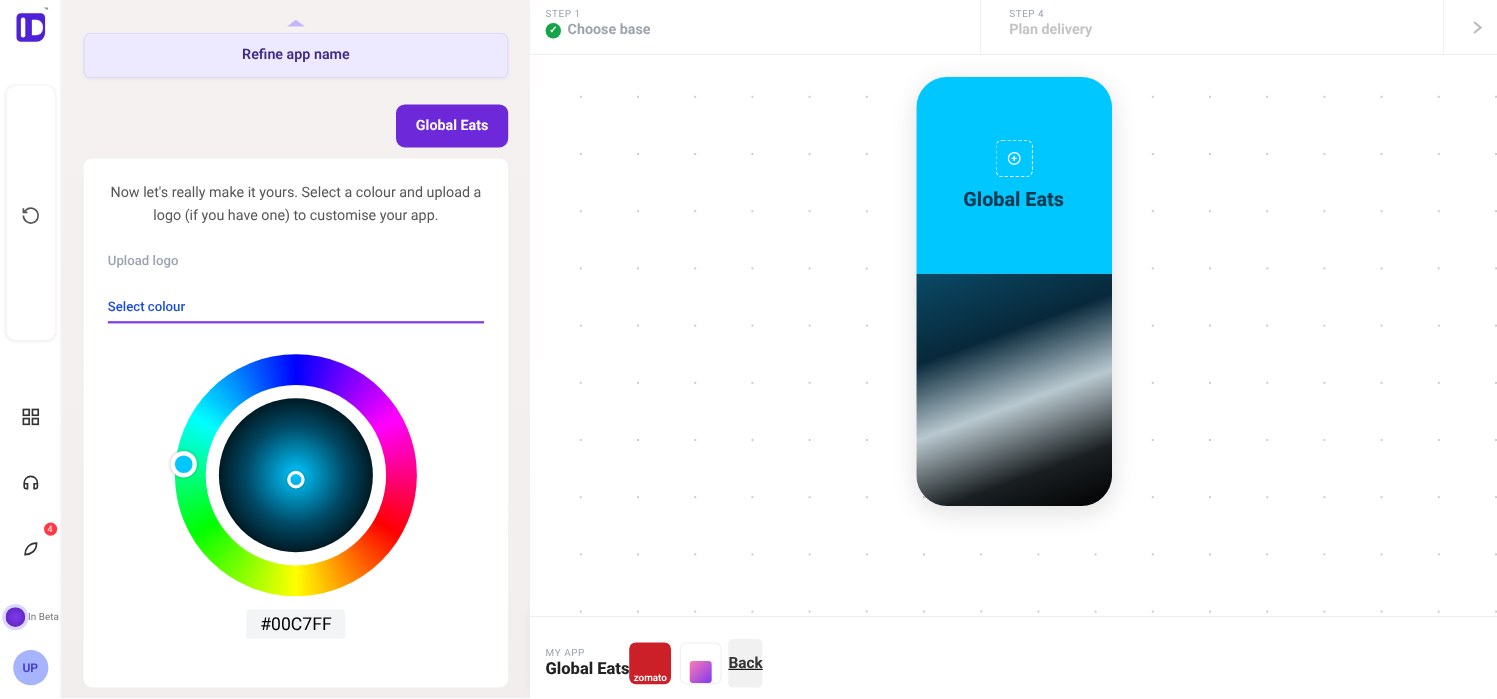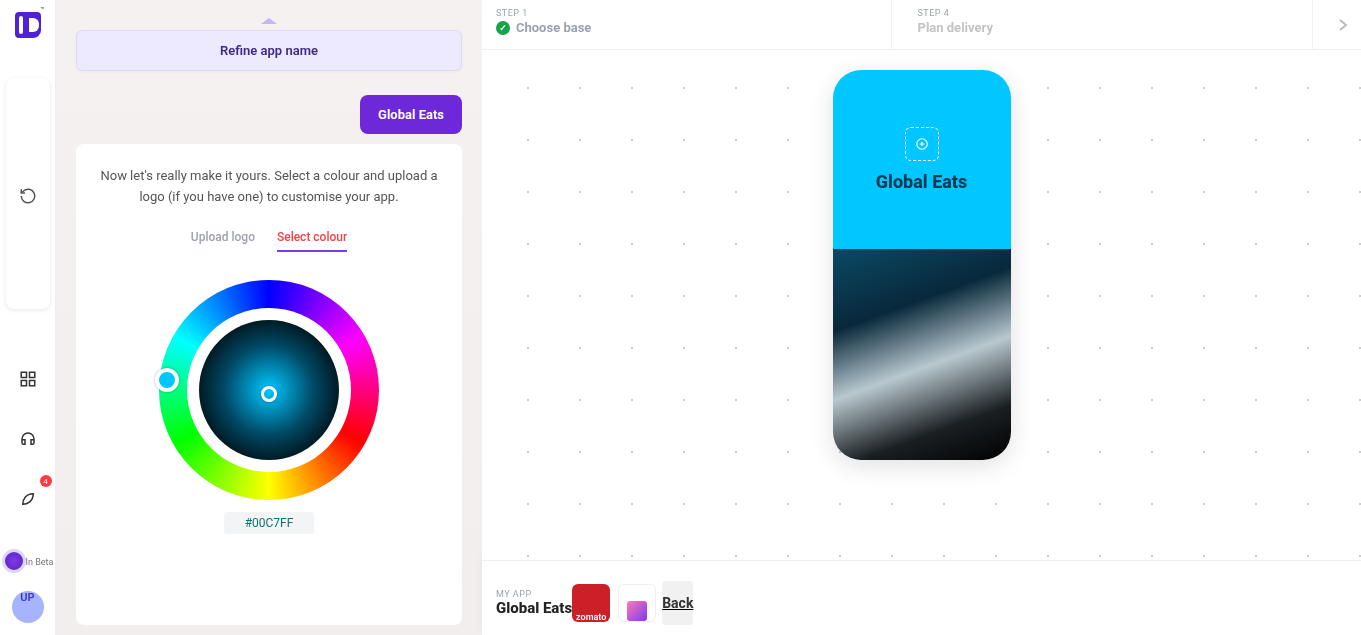--- a/index.html
+++ b/index.html
@@ -15,40 +15,40 @@
 .tm { position: absolute; top: 6px; left: 40px; font-size: 7px; color: #333; }
 .rail-btn { width: 40px; height: 40px; border-radius: 8px; display: flex; align-items: center; justify-content: center; margin-bottom: 20px; cursor: pointer; }
 .rail-btn.card { box-shadow: 0 1px 4px rgba(0,0,0,0.1); background: #fff; }
 .rail-icon { width: 18px; height: 18px; display:block; }
 
 .rail-bottom { margin-top: auto; display: flex; flex-direction: column; align-items: center; gap: 10px; }
 .rocket-wrap { position: relative; }
 .rocket-badge { position: absolute; top: -4px; right: -4px; width: 12px; height: 12px; background: #ff3a44; border-radius: 50%; color: #fff; font-size: 8px; display:flex; align-items:center; justify-content:center; }
 .beta-circle { width: 24px; height: 24px; border-radius: 50%; background: radial-gradient(circle,#7c3aed,#5b21b6); border: 3px solid #ddd6fe; }
 .beta-label { font-size: 9px; color: #777; margin-top: 2px; }
-.avatar-circle { width: 32px; height: 32px; border-radius: 50%; background: #a5b4fc; color: #4338ca; font-size: 11px; font-weight: 600; display:flex; justify-content:center; margin-top: 8px; }
+.avatar-circle { width: 32px; height: 32px; border-radius: 50%; background: #a5b4fc; color: #4338ca; font-size: 11px; font-weight: 600; display:flex; align-items:center; justify-content:center; margin-top: 8px; }
 
 
 .config-panel { width: 426px; background: linear-gradient(180deg,#f5f1f0 0%,#f3eeee 100%); display:flex; flex-direction:column; padding: 18px 20px 10px 20px; position:relative; }
 .chevron-up { align-self: center; width: 0; height: 0; border-left: 8px solid transparent; border-right: 8px solid transparent; border-bottom: 6px solid #c4b5fd; margin-bottom: 6px; cursor:pointer; }
 .update-pill { background: #ede9fe; color: #3f2a84; font-weight: 600; font-size: 13px; border-radius: 6px; padding: 12px 0; text-align: center; border: 1px solid #e0d7fb; box-shadow: 0 1px 3px rgba(0,0,0,0.04); cursor:pointer; }
 .reply-pill { align-self: flex-end; background: #6d28d9; color: #fff; font-weight: 700; font-size: 13px; border-radius: 8px; padding: 12px 18px; margin-top: 24px; }
 .card { background: #fff; border-radius: 8px; padding: 22px 22px 18px 22px; margin-top: 10px; position: relative; flex: 1; display:flex; flex-direction:column; }
 .card-text { font-size: 13px; color: #555; line-height: 1.6; text-align: center; }
-.tabs-row { display:flex; gap: 22px; justify-content:center; margin-top: 22px; font-size: 12px; }
+.tabs-row { display:flex; gap: 22px; justify-content:center; margin-top: 22px; font-size: 12px; flex-direction: column; }
 .sub-tab { color: #9ca3af; padding-bottom: 6px; cursor:pointer; font-weight: 500; }
-.sub-tab.active { color: #ef4444; border-bottom: 2px solid #7c3aed; text-align: right; }
+.sub-tab.active { color: #1d4ed8; border-bottom: 2px solid #7c3aed; }
 
 .wheel-wrap { position:relative; width: 220px; height: 220px; margin: 28px auto 12px auto; }
 .wheel-outer { position:absolute; inset:0; border-radius:50%; background: conic-gradient(from 90deg, #ff0080, #ff0000, #ff8000, #ffff00, #80ff00, #00ff00, #00ff80, #00ffff, #0080ff, #0000ff, #8000ff, #ff00ff, #ff0080); }
 .wheel-gap  { position:absolute; inset:28px; border-radius:50%; background:#fff; }
 .wheel-inner{ position:absolute; inset:40px; border-radius:50%; background: radial-gradient(circle,#00c7ff 0%, #004a66 45%, #000 85%); }
 .sat-cursor { position:absolute; width:16px; height:16px; border:3px solid #fff; border-radius:50%; left: calc(50% - 8px); top: calc(50% - 4px); box-shadow: 0 0 2px rgba(0,0,0,0.4); }
 .hue-cursor { position:absolute; width:24px; height:24px; border:4px solid #fff; border-radius:50%; background:#00c7ff; left:-4px; top: 88px; box-shadow: 0 0 3px rgba(0,0,0,0.3); }
-.hex-box { display:block; margin: 0 auto; width: 90px; text-align:center; background:#f3f4f6; color:#0f766e; font-size:12px; padding:4px 0; border-radius:3px; }
+.hex-box { display:block; margin: 0 auto; width: 90px; text-align:center; background:#f3f4f6; color:#000000; font-size:16px; padding:4px 0; border-radius:3px; }
 
 .scroll-thumb { position:absolute; right: -8px; top: 160px; width: 6px; height: 220px; background:#c7c7c7; border-radius:3px; }
 .disclaimer { font-size: 9px; color:#b0a9a9; line-height:1.4; margin-top: 10px; }
 
 
 .right-pane { flex:1; display:flex; flex-direction:column; position:relative; }
 
 .step-bar { display:flex; height: 50px; border-bottom: 1px solid #eee; align-items:stretch;gap:12px; }
 .step-tab { flex:1; padding: 8px 14px 0 14px; border-right: 1px solid #f1f1f1; cursor:pointer; }
 .step-num { font-size: 9px; color:#9ca3af; letter-spacing: .5px; }

